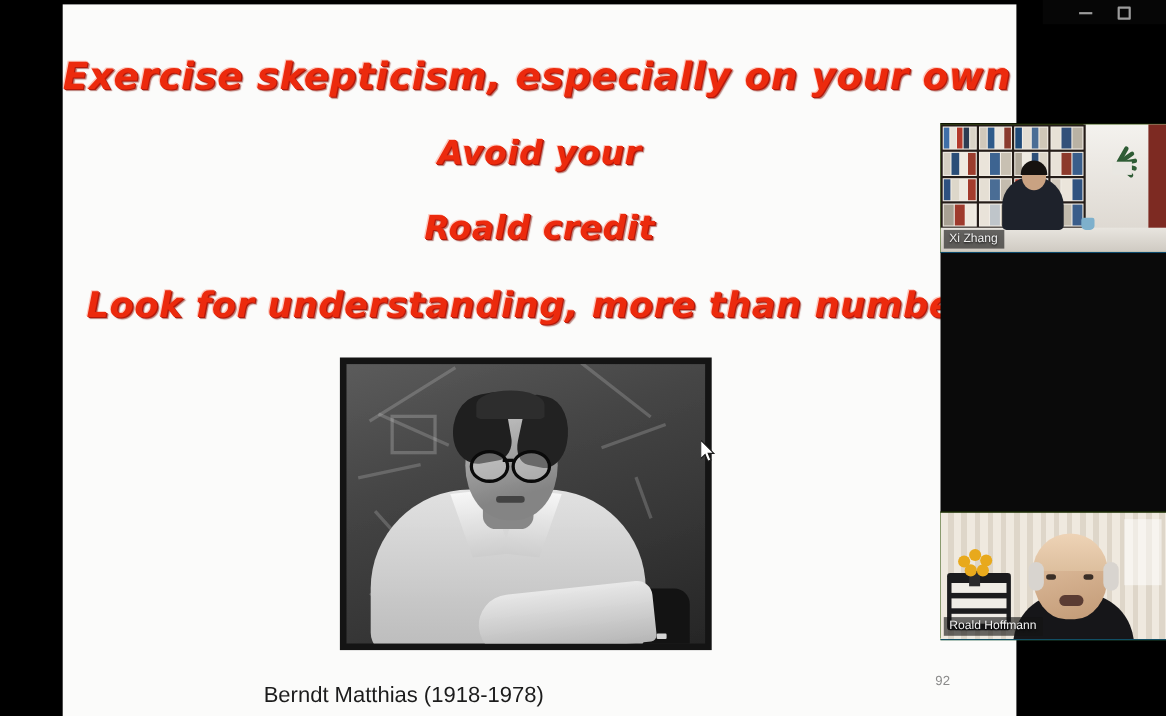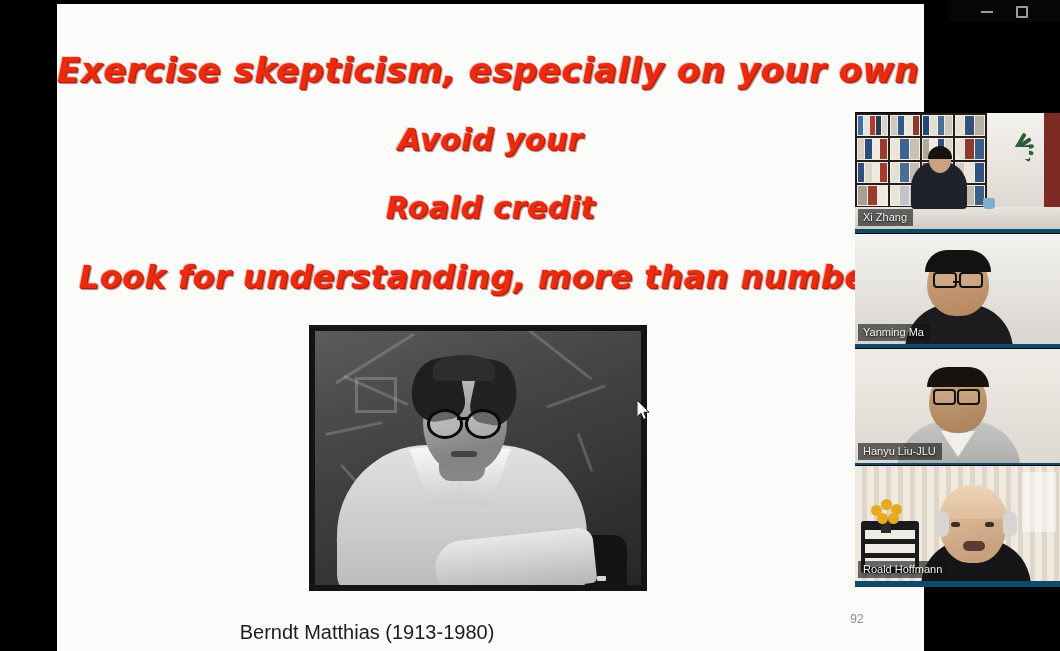--- a/index.html
+++ b/index.html
@@ -261,21 +261,21 @@
     background: #0a0a0a;
     z-index: 30;
   }
   .vtile {
     position: absolute;
     left: 0;
     width: 205px;
     overflow: hidden;
     background: #4d7c0f;
     border-top: 1px solid #000;
-    border-bottom: 6px solid #0c4a6e;
+    border-bottom: 1px solid #0c4a6e;
   }
   .vtile-1 { top: 0px;   height: 116px; }
   .vtile-2 { top: 121px; height: 110px; }
   .vtile-3 { top: 236px; height: 114px; }
   .vtile-4 { top: 353px; height: 115px; }
 
   .vname {
     position: absolute;
     left: 3px;
     bottom: 3px;
@@ -610,21 +610,21 @@
           <div class="hair-r"></div>
           <div class="hair-top"></div>
           <div class="glass-l"></div>
           <div class="glass-r"></div>
           <div class="bridge"></div>
           <div class="mouth"></div>
         </div>
       </div>
     </div>
 
-    <div class="caption">Berndt Matthias (1913-1980)</div>
+    <div class="caption">Berndt Matthias (1918-1978)</div>
     <div class="page-num">92</div>
   </div>
 
   <div class="video-strip">
 
     <div class="vtile vtile-1">
       <div class="vscene">
         <div class="wallbox"></div>
         <div class="redcab"></div>
         <div class="plant">
@@ -726,45 +726,21 @@
         </div>
         <div class="desk"></div>
         <div class="person-t1"></div>
         <div class="head-t1"></div>
         <div class="hair-t1"></div>
         <div class="mug"></div>
       </div>
       <div class="vname">Xi Zhang</div>
     </div>
 
-    <div class="vtile vtile-2">
-      <div class="vscene">
-        <div class="bg-light2"></div>
-        <div class="t2-body"></div>
-        <div class="t2-head"></div>
-        <div class="t2-hair"></div>
-        <div class="t2-gl-l"></div>
-        <div class="t2-gl-r"></div>
-        <div class="t2-gl-br"></div>
-      </div>
-      <div class="vname">Yanming Ma</div>
-    </div>
-
-    <div class="vtile vtile-3">
-      <div class="vscene">
-        <div class="bg-light3"></div>
-        <div class="t3-shirt"></div>
-        <div class="t3-collar"></div>
-        <div class="t3-head"></div>
-        <div class="t3-hair"></div>
-        <div class="t3-gl-l"></div>
-        <div class="t3-gl-r"></div>
-      </div>
-      <div class="vname">Hanyu Liu-JLU</div>
-    </div>
+
 
     <div class="vtile vtile-4">
       <div class="vscene">
         <div class="bg-curtain"></div>
         <div class="t4-window"></div>
         <div class="t4-cart">
           <div class="t4-shelf" style="bottom:34px"></div>
           <div class="t4-shelf" style="bottom:20px"></div>
           <div class="t4-shelf" style="bottom:6px"></div>
         </div>

